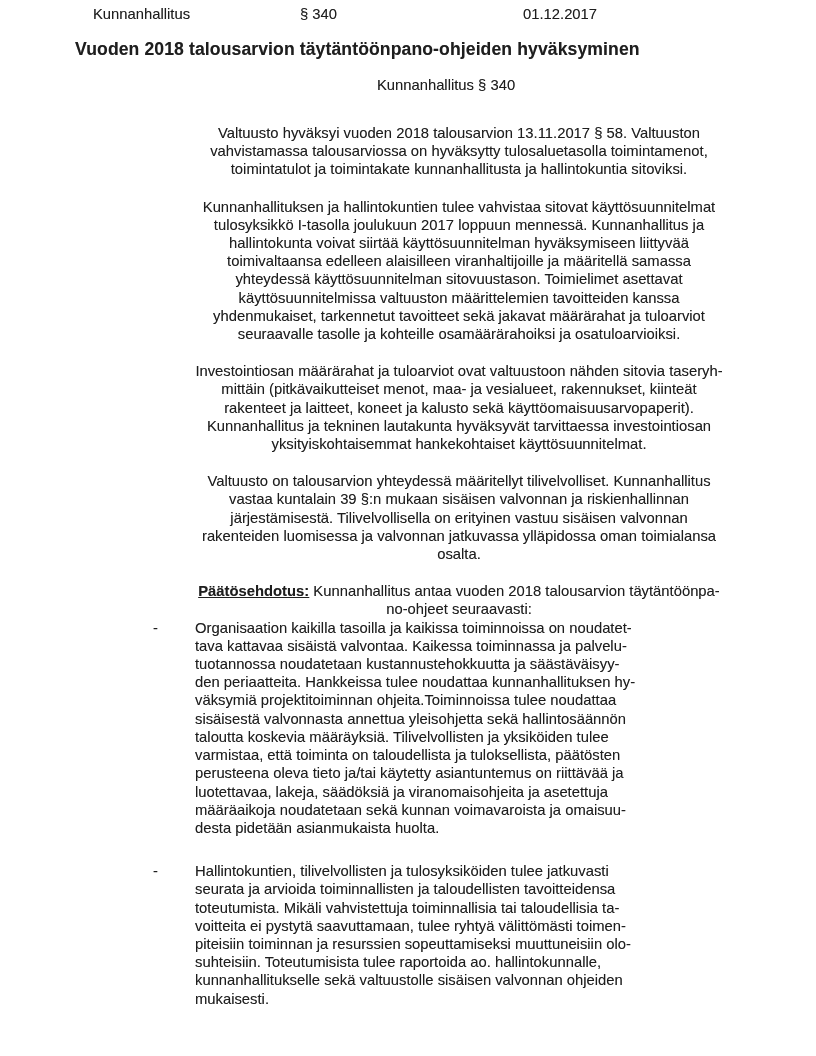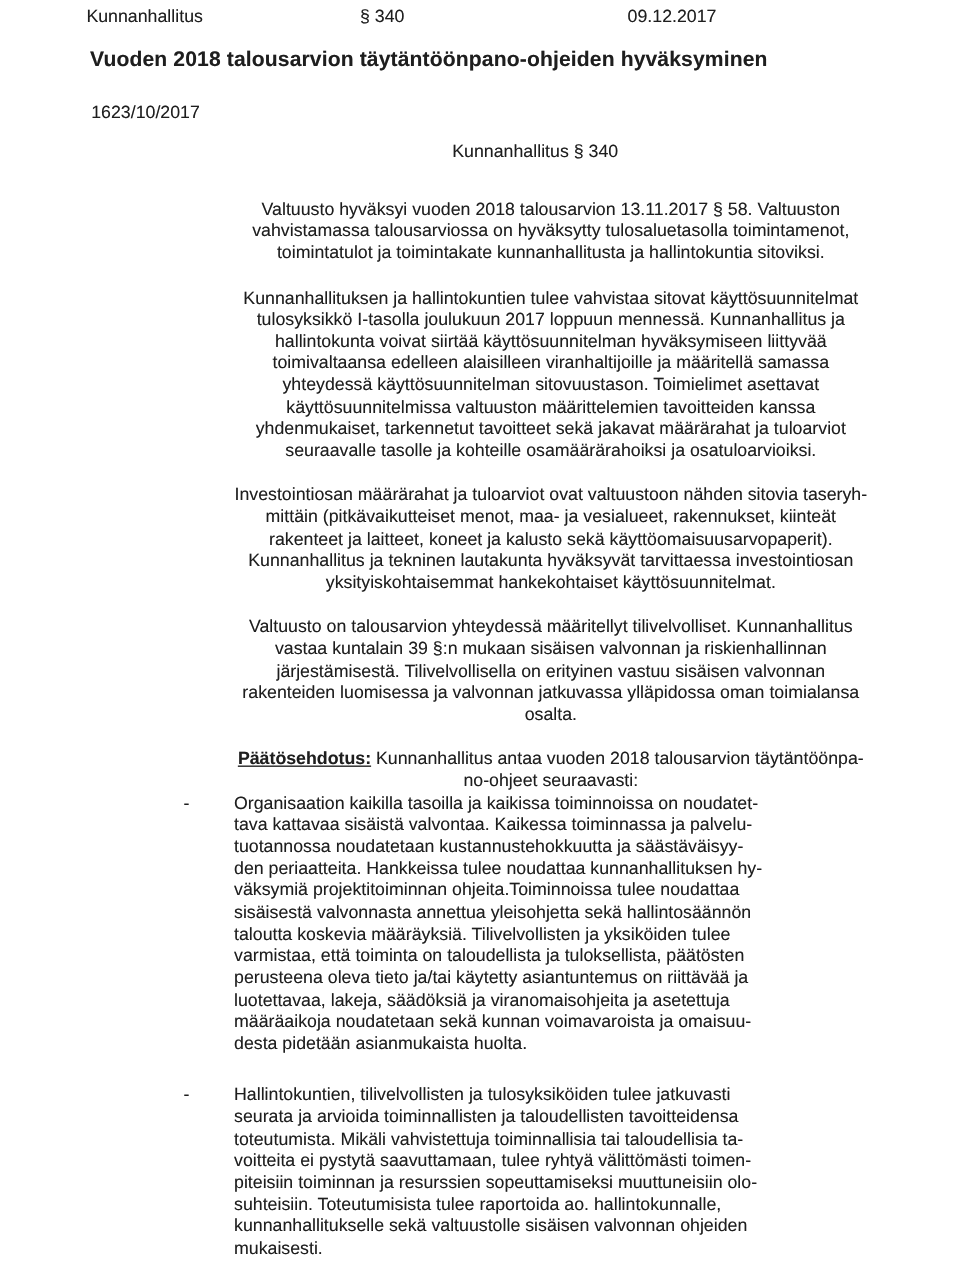--- a/index.html
+++ b/index.html
@@ -20,21 +20,21 @@
     height: 1056px;
     background: #ffffff;
     text-shadow: 0 0 0.5px rgba(60,60,60,0.45); 
   }
   .doc-header {
     position: relative;
     height: 18px;
     padding-top: 6px;
     font-size: 14.8px;
   }
-  .h-committee { position: absolute; left: 72px;  top: 6px; }
+  .h-committee { position: absolute; left: 93px;  top: 6px; }
   .h-section   { position: absolute; left: 300px; top: 6px; }
   .h-date      { position: absolute; left: 523px; top: 6px; }
 
   .title {
     margin: 15px 0 0 75px;
     font-size: 17.6px;
     font-weight: bold;
     letter-spacing: 0.1px;
   }
   .case-no {
@@ -78,26 +78,25 @@
   }
 </style>
 </head>
 <body>
 
 <div class="page">
 
   <div class="doc-header">
     <span class="h-committee">Kunnanhallitus</span>
     <span class="h-section">§ 340</span>
-    <span class="h-date">09.12.2017</span>
+    <span class="h-date">01.12.2017</span>
   </div>
 
   <h1 class="title">Vuoden 2018 talousarvion täytäntöönpano-ohjeiden hyväksyminen</h1>
 
-  <div class="case-no">1623/10/2017</div>
 
   <div class="section-ref">Kunnanhallitus § 340</div>
 
   <div class="body-block">
     <p>Valtuusto hyväksyi vuoden 2018 talousarvion 13.11.2017 § 58. Valtuuston
 vahvistamassa talousarviossa on hyväksytty tulosaluetasolla toimintamenot,
 toimintatulot ja toimintakate kunnanhallitusta ja hallintokuntia sitoviksi.</p>
     <p>Kunnanhallituksen ja hallintokuntien tulee vahvistaa sitovat käyttösuunnitelmat
 tulosyksikkö I-tasolla joulukuun 2017 loppuun mennessä. Kunnanhallitus ja
 hallintokunta voivat siirtää käyttösuunnitelman hyväksymiseen liittyvää

